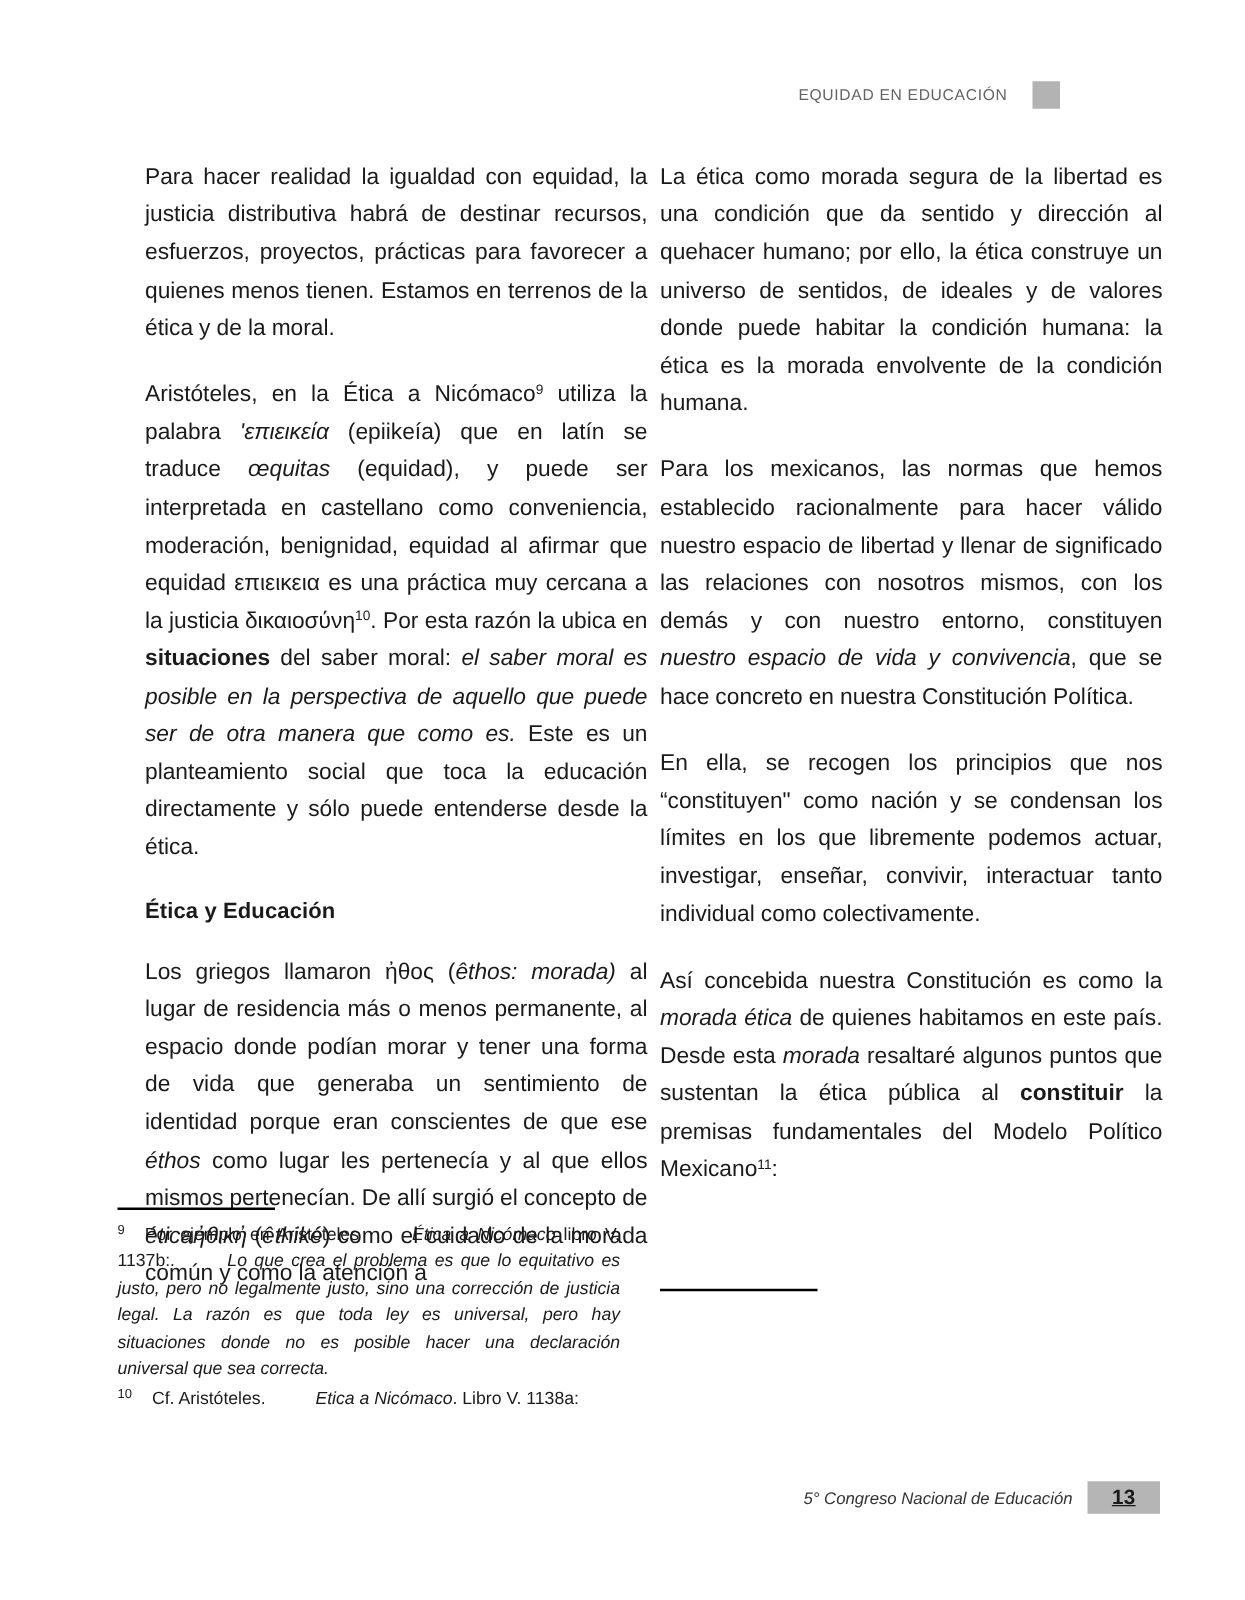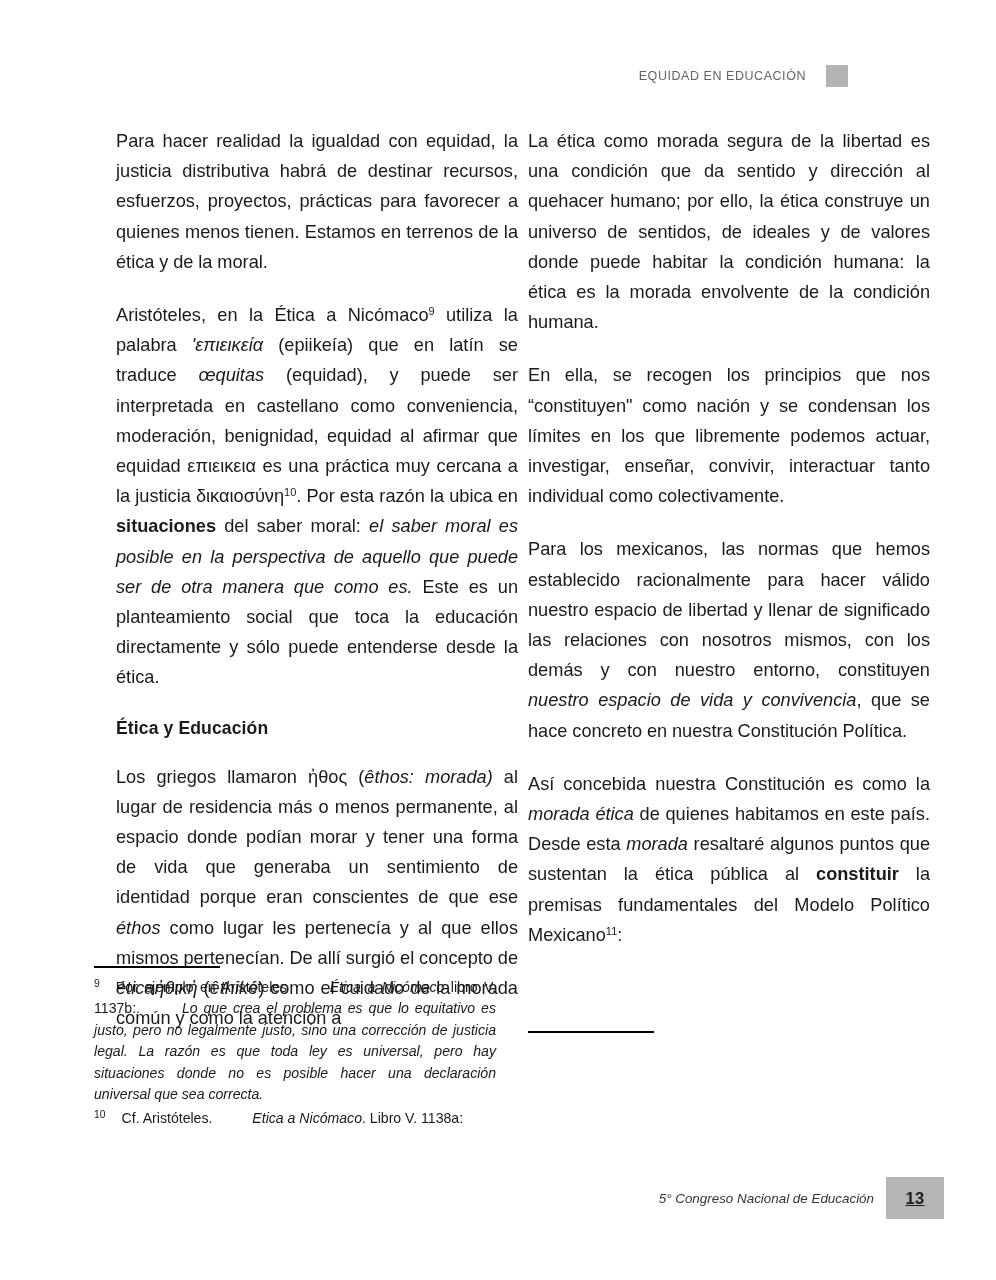--- a/index.html
+++ b/index.html
@@ -122,33 +122,33 @@
   
   .page-footer {
     position: absolute;
     left: 0;
     top: 1183px;
     width: 996px;
     height: 30px;
     display: flex;
     justify-content: flex-end;
     align-items: center;
-    padding-right: 52px;
+    padding-right: 68px;
     box-sizing: border-box;
   }
   .footer-title {
     font-size: 13.4px;
     font-style: italic;
     color: #333333;
     white-space: nowrap;
     margin-right: 12px;
   }
   .footer-folio {
     width: 58px;
-    height: 42px;
+    height: 26px;
     background: #b5b5b5;
     display: flex;
     align-items: center;
     justify-content: center;
     flex: none;
   }
   .footer-folio-number {
     font-size: 16.5px;
     font-weight: bold;
     color: #1a1a1a;
@@ -175,23 +175,23 @@
     <h2 class="section-heading">Ética y Educación</h2>
 
     <p class="para last-left"><span>Los griegos llamaron  </span><span>ἠθος</span><span> (</span><i>êthos: morada)</i><span> al lugar de residencia más o menos permanente, al espacio donde podían morar y tener una forma de vida que generaba un sentimiento de identidad porque eran conscientes de que ese </span><i>éthos</i><span> como lugar les  pertenecía y al que ellos mismos pertenecían.  De allí surgió el concepto de </span><i>ética</i><i class="greek">ἠθικἠ</i><span> (</span><i>êthiké</i><span>) como el cuidado de la morada común y como la atención a</span></p>
   </div>
 
   <div class="column column-right">
 
 
     <p class="para">La ética como morada segura de la libertad es una condición que da sentido y dirección  al quehacer humano; por ello, la ética construye un universo de sentidos, de ideales y de valores donde puede habitar la condición humana: la ética es la morada envolvente de la condición humana.</p>
 
+    <p class="para"><span>Para los mexicanos, las normas que hemos establecido racionalmente para hacer válido nuestro espacio de libertad y llenar de significado las relaciones con nosotros mismos, con los demás y con nuestro entorno, constituyen </span><i>nuestro espacio de vida y convivencia</i><span>, que se hace concreto en nuestra Constitución Política.</span></p>
+
     <p class="para">En ella, se recogen los principios que nos “constituyen" como nación y se condensan los límites en los que libremente podemos actuar, investigar, enseñar, convivir, interactuar tanto individual como colectivamente.</p>
-
-    <p class="para"><span>Para los mexicanos, las normas que hemos establecido racionalmente para hacer válido nuestro espacio de libertad y llenar de significado las relaciones con nosotros mismos, con los demás y con nuestro entorno, constituyen </span><i>nuestro espacio de vida y convivencia</i><span>, que se hace concreto en nuestra Constitución Política.</span></p>
 
     <p class="para"><span>Así concebida nuestra Constitución es como la </span><i>morada ética</i><span> de quienes habitamos en este país.  Desde esta </span><i>morada</i><span> resaltaré algunos puntos que sustentan la ética pública al </span><b>constituir</b><span> la premisas fundamentales del Modelo Político Mexicano</span><sup class="fn">11</sup><span>:</span></p>
   </div>
 </div>
 
 <div class="footnotes footnotes-left">
   <div class="footnote-rule"></div>
 
   <p class="footnote"><span class="fn-marker">9</span><span>Por ejemplo en Aristóteles </span><i>Ética a Nicómaco</i><span> libro V, 1137b:.</span><i> Lo que crea el problema es que lo equitativo es justo, pero no legalmente justo, sino una corrección de justicia legal. La razón es que toda ley es universal, pero hay situaciones donde no es posible hacer una declaración universal que sea correcta.</i></p>
 

